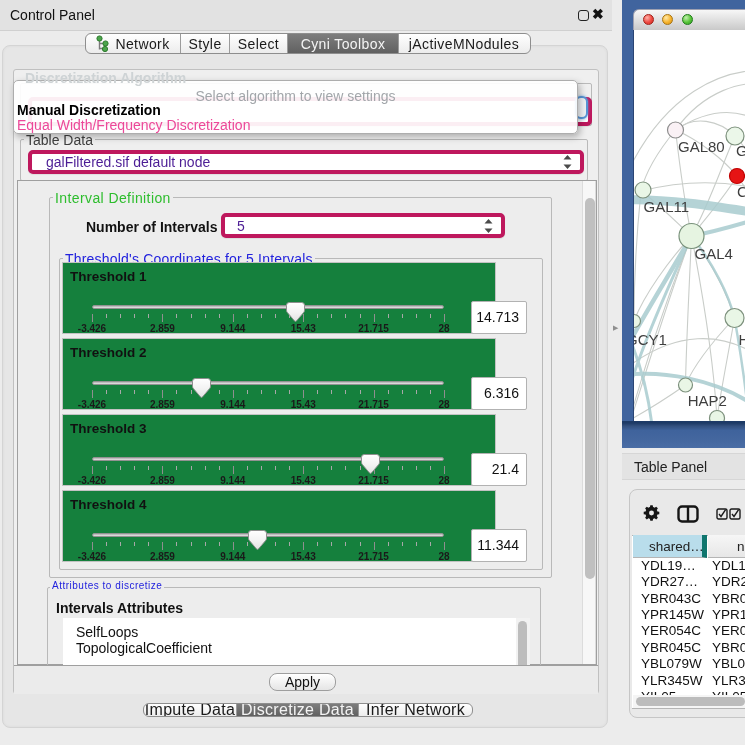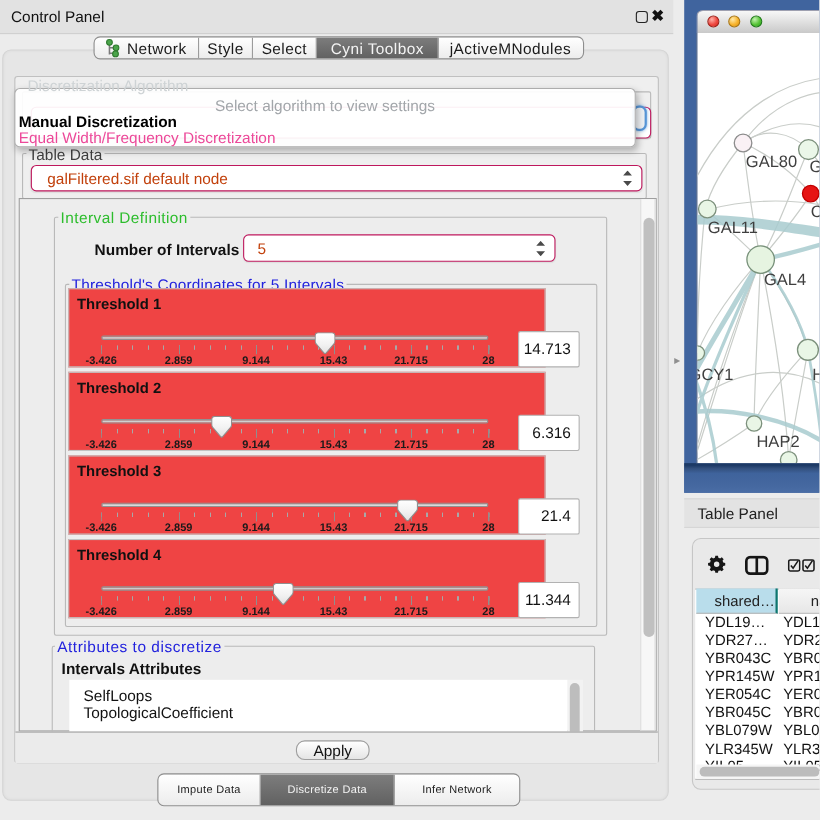--- a/index.html
+++ b/index.html
@@ -8,33 +8,33 @@
 #wfloat{position:absolute;left:578px;top:10px;width:11px;height:11px;border:1.8px solid #222;border-radius:3px}
 #wclose{position:absolute;left:592px;top:6px;font-size:14px;font-weight:bold;color:#111}
 #outerpane{position:absolute;left:2px;top:45px;width:606px;height:683px;background:#e6e6e6;border:1px solid #d4d4d4;border-radius:8px;box-shadow:inset 0 0 3px rgba(0,0,0,0.06)}
 #innerpanel{position:absolute;left:13px;top:69px;width:586px;height:625px;background:#efefef;border:1px solid #c0c0c0;border-radius:3px}
 
 .tabbar{position:absolute;display:flex;border:1px solid #8e8e8e;border-radius:6px;overflow:hidden;background:linear-gradient(#ffffff,#ececec);font-size:14px;letter-spacing:0.4px;color:#1a1a1a}
 .tabbar .seg{display:flex;align-items:center;justify-content:center;border-right:1px solid #9b9b9b}
 .tabbar .seg:last-child{border-right:none}
 .tabbar .dark{background:linear-gradient(#7d7d7d,#616161);color:#f4f4f4}
 #toptabs{left:85px;top:33px;width:446px;height:21px}
-#bottabs{left:143px;top:703px;width:330px;height:30px;font-size:10px;letter-spacing:0.3px}
+#bottabs{left:143px;top:703px;width:330px;height:14px;font-size:16px;letter-spacing:0.3px}
 
 .group{position:absolute;border:1px solid #b9b9b9;border-radius:2px}
 
-.combo{position:absolute;background:#fff;border:1px solid #be185d;border-radius:5px;font-size:14px;color:#c2410c;box-shadow:0 1px 1px rgba(0,0,0,0.07)}
+.combo{position:absolute;background:#fff;border:4px solid #be185d;border-radius:5px;font-size:14px;color:#4c1d95;box-shadow:0 1px 1px rgba(0,0,0,0.07)}
 .combo .cv{position:absolute;top:50%;transform:translateY(-50%)}
 .stepper{position:absolute;top:50%;transform:translateY(-50%)}
 
 #viewport{position:absolute;left:17px;top:180px;width:580px;height:485px;border:1px solid #9f9f9f;background:#ededed}
 #vsb{position:absolute;left:582px;top:181px;width:14px;height:483px;background:#f7f7f7;border-left:1px solid #dcdcdc;border-right:1px solid #dcdcdc}
 #vsbthumb{position:absolute;left:585px;top:198px;width:10px;height:381px;background:#c0c0c0;border-radius:5px}
 
-.tpanel{position:absolute;left:62px;width:434px;height:72px;border:1px solid #c2c2c2;background:#ef4444}
+.tpanel{position:absolute;left:62px;width:434px;height:72px;border:1px solid #c2c2c2;background:#15803d}
 .ttitle{position:absolute;left:7px;top:6px;font-size:13.5px;font-weight:bold;color:#111}
 .track{position:absolute;left:29px;top:42px;width:352px;height:4px;background:linear-gradient(#b0b0b0,#e6e6e6);border:1px solid #929292;border-radius:3px}
 .minticks{position:absolute;left:29px;top:51px;width:353px;height:4px;background:repeating-linear-gradient(to right,#a8a8a8 0 1px,transparent 1px 14.08px)}
 .majticks{position:absolute;left:29px;top:51px;width:353px;height:8px;background:repeating-linear-gradient(to right,#8f8f8f 0 1px,transparent 1px 70.4px)}
 .tl{position:absolute;top:60px;width:36px;text-align:center;font-size:10px;font-weight:bold;color:#1a1a1a}
 .tfield{position:absolute;left:408px;top:38px;width:56px;height:33px;background:#fff;border:1px solid #b2b2b2;border-radius:2px;font-size:14px;color:#111;text-align:right;line-height:31px;padding-right:7px}
 
 #popup{position:absolute;left:13px;top:80px;width:565px;height:54px;background:rgba(255,255,255,0.93);z-index:50;border:1px solid #adadad;border-radius:5px;box-shadow:2px 3px 7px rgba(0,0,0,0.28)}
 
 #attrlist{position:absolute;left:63px;top:618px;width:453px;height:60px;background:#fff}
@@ -48,42 +48,42 @@
 #netframe{position:absolute;left:622px;top:0;width:123px;height:448px;background:#40649e}
 #netbottom{position:absolute;left:622px;top:421px;width:123px;height:27px;background:linear-gradient(#1d3a66 0,#1d3a66 2px,#33507e 5px,#3f639c 35%,#44679f 70%,#4a6da5 100%)}
 #nettitle{position:absolute;left:633px;top:9px;width:112px;height:21px;background:linear-gradient(#f7f7f7,#c9c9c9);border-top-left-radius:6px;border-top:1px solid #9ea0b0;border-left:1px solid #9ea0b0}
 .light{position:absolute;top:3.5px;width:11px;height:11px;border-radius:50%}
 #netcontent{position:absolute;left:633px;top:30px;width:112px;height:391px;background:#fff;border-left:1px solid #2a4574}
 
 #tpbar{position:absolute;left:622px;top:453px;width:123px;height:27px;background:#e3e3e3;border-top:1px solid #d6d6d6;border-bottom:1px solid #d6d6d6}
 #tpbar .t{position:absolute;left:12px;top:5px;font-size:14px;color:#222}
 #tablewin{position:absolute;left:629px;top:489px;width:130px;height:229px;background:#e9e9e9;border:1px solid #c6c6c6;border-radius:8px}
 #tablewhite{position:absolute;left:632px;top:535px;width:113px;height:174px;background:#fff;border-top:1px solid #b5b5b5;border-bottom:1px solid #b5b5b5}
-#th1{position:absolute;left:633px;top:535px;width:74px;height:23px;background:#b9ddeb;border-right:2px solid #0f766e;border-bottom:1px solid #b5b5b5;font-size:13.5px;color:#222;text-align:center;line-height:23px;padding-left:16px}
+#th1{position:absolute;left:633px;top:535px;width:74px;height:23px;background:#b9ddeb;border-right:5px solid #0f766e;border-bottom:1px solid #b5b5b5;font-size:13.5px;color:#222;text-align:center;line-height:23px;padding-left:16px}
 #th2{position:absolute;left:708px;top:535px;width:37px;height:23px;background:linear-gradient(#f6f6f6,#e7e7e7);border-bottom:1px solid #b5b5b5;font-size:13.5px;color:#222;padding-left:29px;line-height:23px;overflow:hidden}
 .trow{position:absolute;left:633px;width:112px;height:16px;font-size:13.5px;color:#111;overflow:hidden}
 .trow .c1{position:absolute;left:8px}
 .trow .c2{position:absolute;left:79px}
 #hsb{position:absolute;left:633px;top:695px;width:112px;height:13px;background:#f5f5f5}
 #hsbthumb{position:absolute;left:636px;top:697px;width:109px;height:9px;background:#bcbcbc;border-radius:4.5px}
 #splitarrow{position:absolute;left:613px;top:324px;font-size:7px;color:#8f8f8f}
 </style></head><body>
 
 <div id="titlebar">
     <div class="t">Control Panel</div>
   </div>
 <div id="wfloat"></div>
 <div id="wclose">✖</div>
 <div id="outerpane"></div>
 <div id="innerpanel"></div>
 
 <div class="group" style="left:20px;top:83px;width:572px;height:43px"></div>
 <div class="combo" style="left:28px;top:97px;width:564px;height:29px"></div>
 <div style="position:absolute;left:575px;top:96px;width:13px;height:23px;background:#eef1f4;border:2.5px solid #5795d6;border-radius:6px;box-shadow:0 0 3px rgba(100,160,220,0.9)"></div>
-<div style="position:absolute;left:25px;top:70px;font-size:14px;font-weight:normal;color:#ced3d5;z-index:60">Discretization Algorithm</div>
+<div style="position:absolute;left:25px;top:70px;font-size:14px;font-weight:bold;color:#ced3d5;z-index:60">Discretization Algorithm</div>
 
 <div class="tabbar" id="toptabs">
  <div class="seg" style="width:95px"><svg width="13" height="18" viewBox="0 0 13 18" style="margin-right:6px">
         <path d="M3.5 4 V14.5 M3.5 8.5 H9 M3.5 13.5 H8" stroke="#7a7a7a" stroke-width="1.4" fill="none"></path>
         <circle cx="3.5" cy="3.5" r="2.6" fill="#4ba54b" stroke="#2e7a2e"></circle>
         <circle cx="9.5" cy="8.5" r="2.6" fill="#4ba54b" stroke="#2e7a2e"></circle>
         <circle cx="9" cy="14" r="2.6" fill="#4ba54b" stroke="#2e7a2e"></circle>
       </svg>Network</div>
  <div class="seg" style="width:49px">Style</div>
  <div class="seg" style="width:58px">Select</div>
@@ -204,21 +204,21 @@
  <div class="tl" style="left:11px">-3.426</div>
  <div class="tl" style="left:81.4px">2.859</div>
  <div class="tl" style="left:151.8px">9.144</div>
  <div class="tl" style="left:222.2px">15.43</div>
  <div class="tl" style="left:292.6px">21.715</div>
  <div class="tl" style="left:363px">28</div>
  <div class="tfield">11.344</div>
 </div>
 
 <div class="group" style="left:47px;top:587px;width:494px;height:100px"></div>
-<div style="position:absolute;left:50px;top:580px;font-size:14px;letter-spacing:0.5px;color:#2222dd;background:#ededed;padding:0 2px">Attributes to discretize</div>
+<div style="position:absolute;left:50px;top:580px;font-size:10px;letter-spacing:0.5px;color:#2222dd;background:#ededed;padding:0 2px">Attributes to discretize</div>
 <div style="position:absolute;left:56px;top:600px;font-size:14px;font-weight:bold;color:#111">Intervals Attributes</div>
 <div id="attrlist">
  <div class="litem" style="top:6px">SelfLoops</div>
  <div class="litem" style="top:21.5px">TopologicalCoefficient</div>
 </div>
 <div id="attrsb"></div>
 <div id="attrthumb"></div>
 
 <div id="applybar">
     <div id="applybtn">Apply</div>

